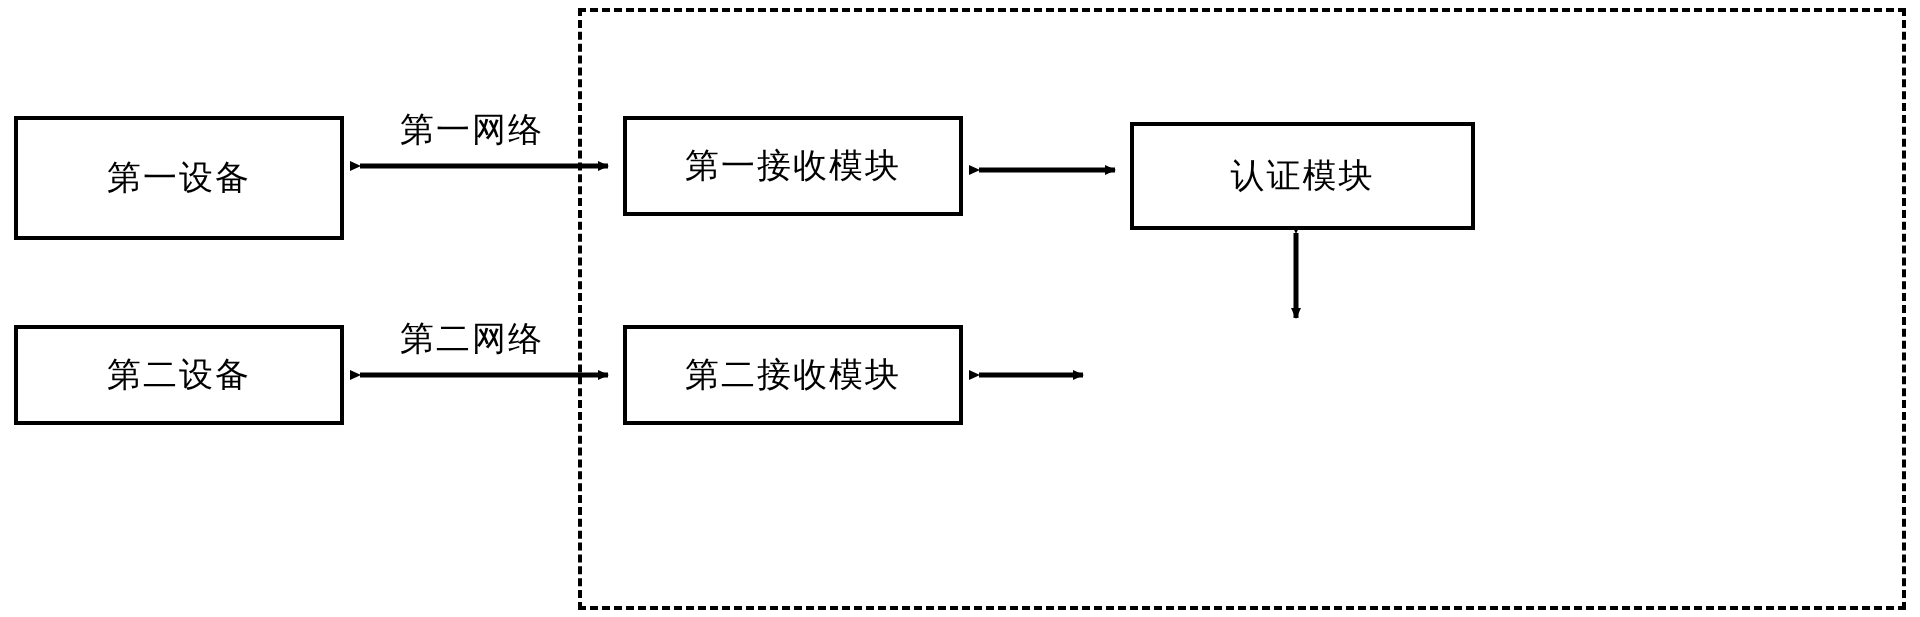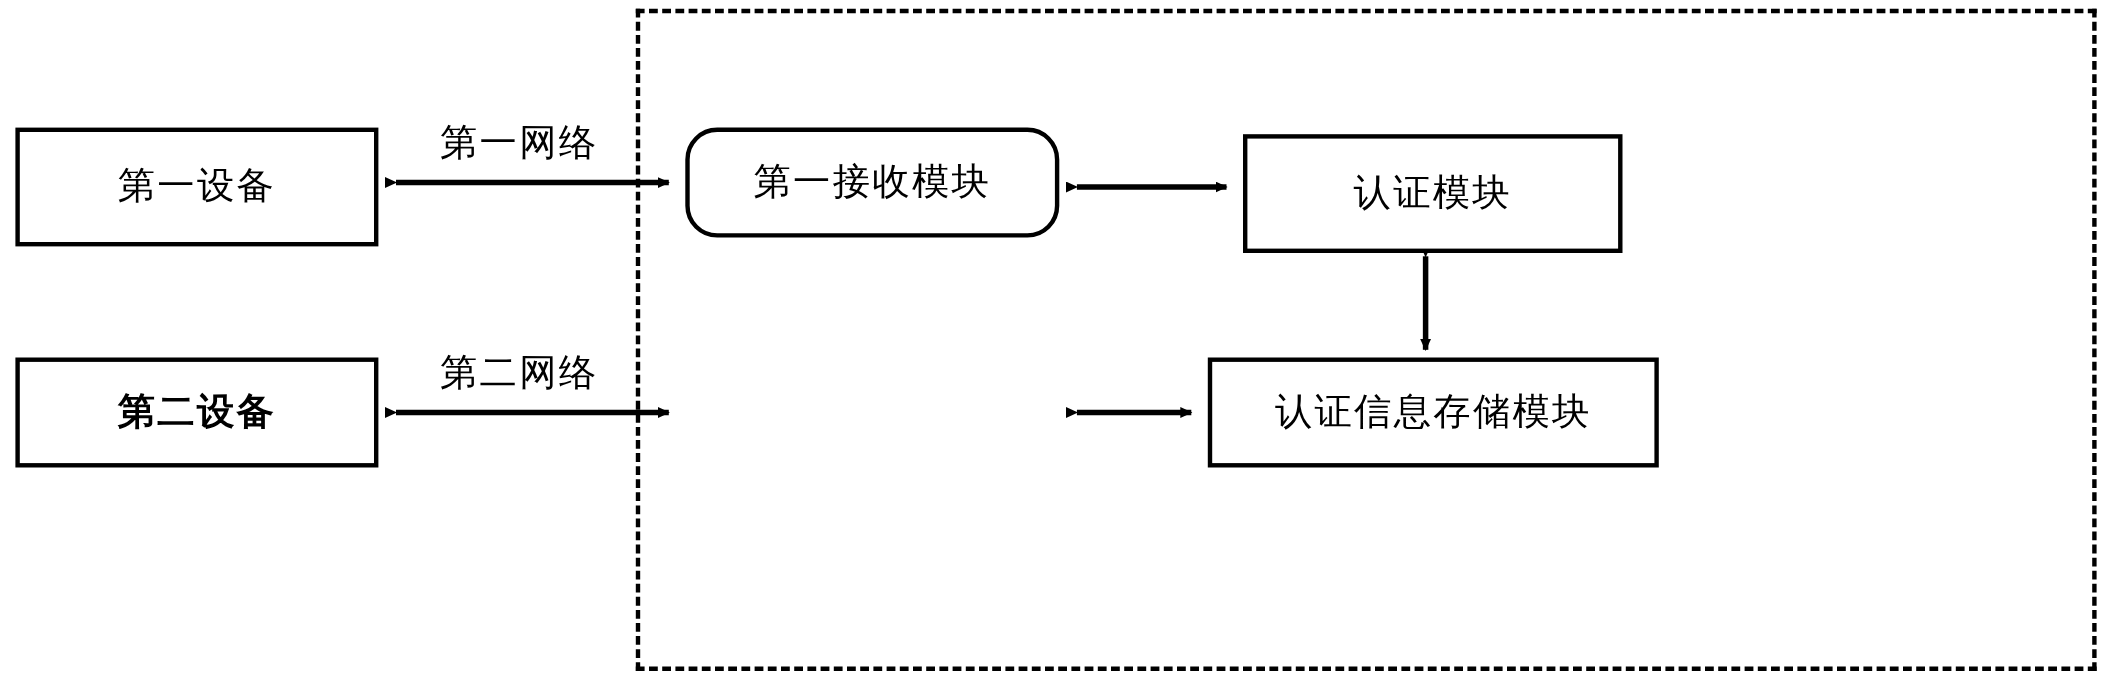--- a/index.html
+++ b/index.html
@@ -94,38 +94,38 @@
 
     <g>
       <line x1="979" y1="375" x2="1083" y2="375" stroke="#000" stroke-width="5" marker-start="url(#ah-l)" marker-end="url(#ah-r)"></line>
     </g>
 
     <g>
       <line x1="1296" y1="233" x2="1296" y2="318" stroke="#000" stroke-width="5" marker-start="url(#ah-l)" marker-end="url(#ah-r)"></line>
     </g>
   </svg>
 
-  <div class="box" style="left:14px; top:116px; width:330px; height:108px;">
+  <div class="box" style="left:14px; top:116px; width:330px; height:124px;">
     <span class="box-label">第一设备</span>
   </div>
 
-  <div class="box" style="left:14px; top:325px; width:330px; height:100px;font-weight:bold;">
+  <div class="box" style="left:14px; top:325px; width:330px; height:100px;">
     <span class="box-label">第二设备</span>
   </div>
 
-  <div class="box" style="left:623px; top:116px; width:340px; height:100px;border-radius:29px;">
+  <div class="box" style="left:623px; top:116px; width:340px; height:100px;">
     <span class="box-label">第一接收模块</span>
   </div>
 
+  <div class="box" style="left:623px; top:325px; width:340px; height:100px;">
+    <span class="box-label">第二接收模块</span>
+  </div>
 
   <div class="box" style="left:1130px; top:122px; width:345px; height:108px;">
     <span class="box-label">认证模块</span>
   </div>
 
-  <div class="box" style="left:1098px; top:325px; width:410px; height:100px;">
-    <span class="box-label">认证信息存储模块</span>
-  </div>
 
   <div class="edge-label" style="left:400px; top:107px; width:180px;">第一网络</div>
 
   <div class="edge-label" style="left:400px; top:316px; width:180px;">第二网络</div>
 
 </div>
 
 </body></html>

